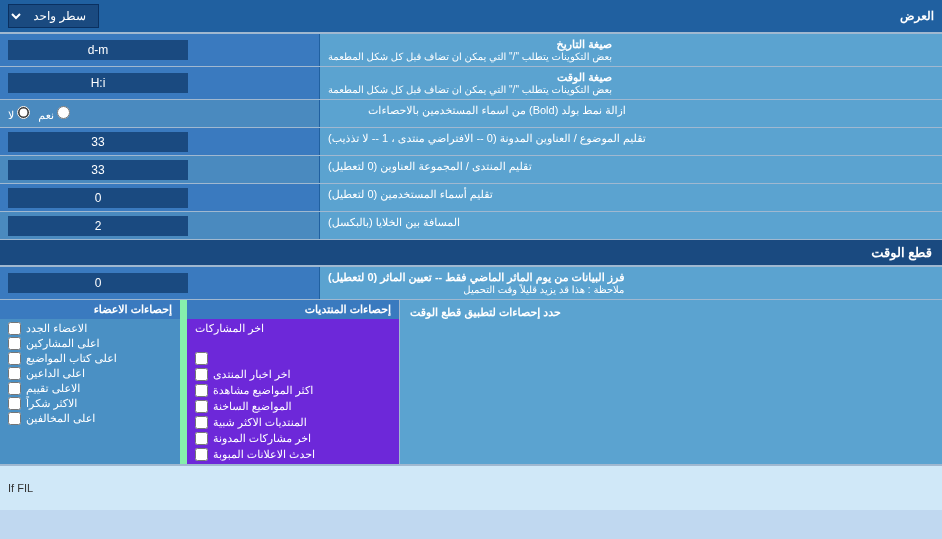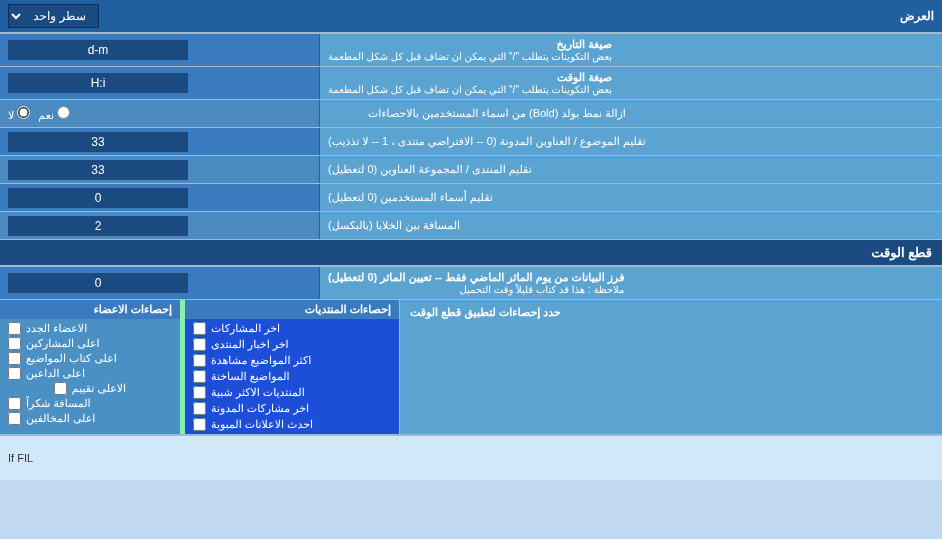--- a/index.html
+++ b/index.html
@@ -17,21 +17,21 @@
       display: flex;
       flex-direction: row;
       align-items: stretch;
       border-bottom: 1px solid #a0b8d0;
       min-height: 28px;
     }
     .left-cell {
       flex: 1;
       padding: 4px 8px;
       display: flex;
-      align-items: center;
+      align-items: flex-start;
       justify-content: flex-end;
       color: #fff;
       font-size: 11px;
       text-align: right;
       background: #5ba3d0;
     }
     .right-cell {
       width: 320px;
       background: #3a7abf;
       display: flex;
@@ -161,38 +161,38 @@
       <input type="text" class="input-dark" value="2" style="">
     </div>
   </div>
 
   <div class="section-header" style="background:#1a4a80;">قطع الوقت</div>
 
   <div class="row">
     <div class="left-cell">
       <div style="text-align:right;">
         <div style="font-weight:bold;">فرز البيانات من يوم الماثر الماضي فقط -- تعيين الماثر (0 لتعطيل)</div>
-        <div style="font-size:10px;">ملاحظة : هذا قد كتاب قليلاً وقت التحميل</div>
+        <div style="font-size:10px;">ملاحظة : هذا قد يزيد قليلاً وقت التحميل</div>
       </div>
     </div>
     <div class="right-cell">
       <input type="text" class="input-dark" value="0" style="">
     </div>
   </div>
 
   <div style="display:flex;flex-direction:row;background:#5ba3d0;border-bottom:1px solid #a0b8d0;">
 
     <div style="flex:1;background:#5ba3d0;display:flex;align-items:flex-start;justify-content:flex-end;padding:6px 10px;">
       <span style="color:#fff;font-size:11px;font-weight:bold;">حدد إحصاءات لتطبيق قطع الوقت</span>
     </div>
 
-    <div style="width:220px;background:#1d4ed8;border-right:1px solid #a0b8d0;border-left:5px solid #86efac;">
+    <div style="width:220px;background:#6d28d9;border-right:1px solid #a0b8d0;border-left:7px solid #86efac;">
       <div style="background:#3a7abf;color:#fff;font-size:11px;font-weight:bold;padding:3px 8px;text-align:right;">إحصاءات المنتديات</div>
       <div style="padding:3px 8px;display:flex;flex-direction:column;gap:3px;">
-        <label style="display:flex;align-items:flex-end;justify-content:flex-end;gap:5px;color:#fff;font-size:11px;">
+        <label style="display:flex;align-items:flex-end;justify-content:flex-end;gap:17px;color:#fff;font-size:11px;flex-direction:column;">
           <span>اخر المشاركات</span>
             <input type="checkbox" style="">
         </label>
         <label style="display:flex;align-items:center;justify-content:flex-end;gap:5px;color:#fff;font-size:11px;">
           <span>اخر اخبار المنتدى</span>
             <input type="checkbox" style="">
         </label>
         <label style="display:flex;align-items:center;justify-content:flex-end;gap:5px;color:#fff;font-size:11px;">
           <span>اكثر المواضيع مشاهدة</span>
             <input type="checkbox" style="">
@@ -228,26 +228,26 @@
             <input type="checkbox" style="">
         </label>
         <label style="display:flex;align-items:center;justify-content:flex-end;gap:5px;color:#fff;font-size:11px;">
           <span>اعلى كتاب المواضيع</span>
             <input type="checkbox" style="">
         </label>
         <label style="display:flex;align-items:center;justify-content:flex-end;gap:5px;color:#fff;font-size:11px;">
           <span>اعلى الداعين</span>
             <input type="checkbox" style="">
         </label>
-        <label style="display:flex;align-items:center;justify-content:center;gap:5px;color:#fff;font-size:11px;">
+        <label style="display:flex;align-items:center;justify-content:flex-end;gap:5px;color:#fff;font-size:11px;">
           <span>الاعلى تقييم</span>
             <input type="checkbox" style="">
         </label>
         <label style="display:flex;align-items:center;justify-content:flex-end;gap:5px;color:#fff;font-size:11px;">
-          <span>المسافة شكراً</span>
+          <span>الاكثر شكراً</span>
             <input type="checkbox" style="">
         </label>
         <label style="display:flex;align-items:center;justify-content:flex-end;gap:5px;color:#fff;font-size:11px;">
           <span>اعلى المخالفين</span>
             <input type="checkbox" style="">
         </label>
       </div>
     </div>
   </div>
 

